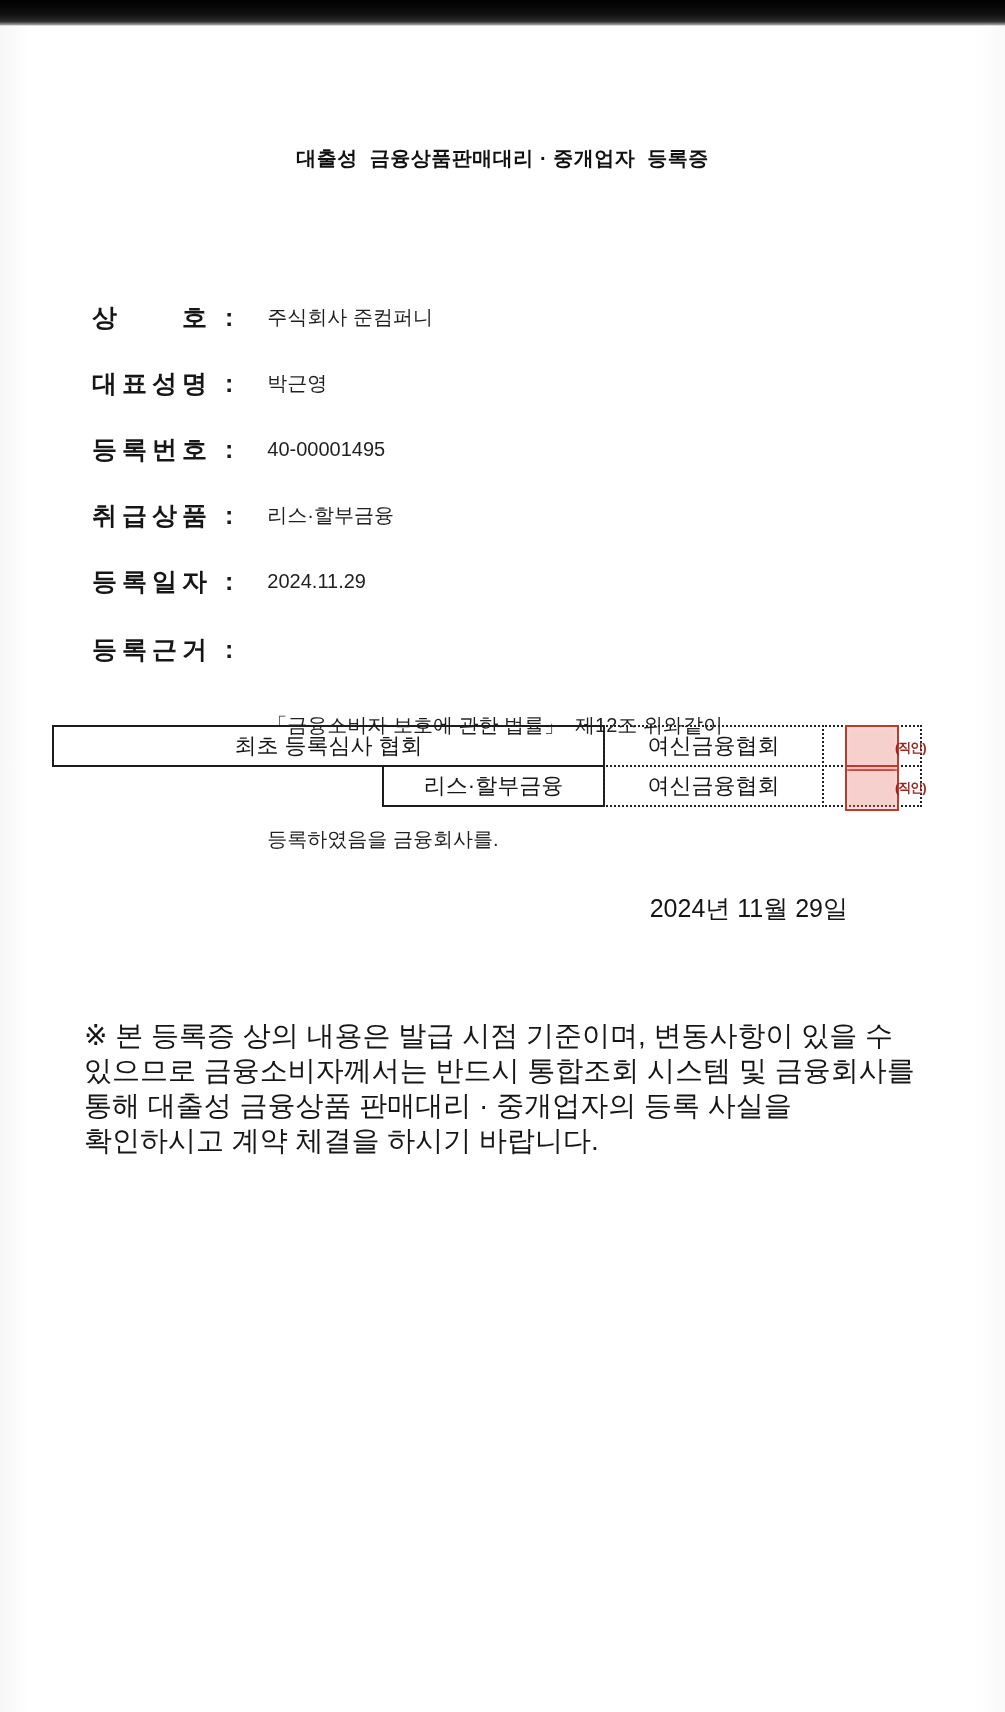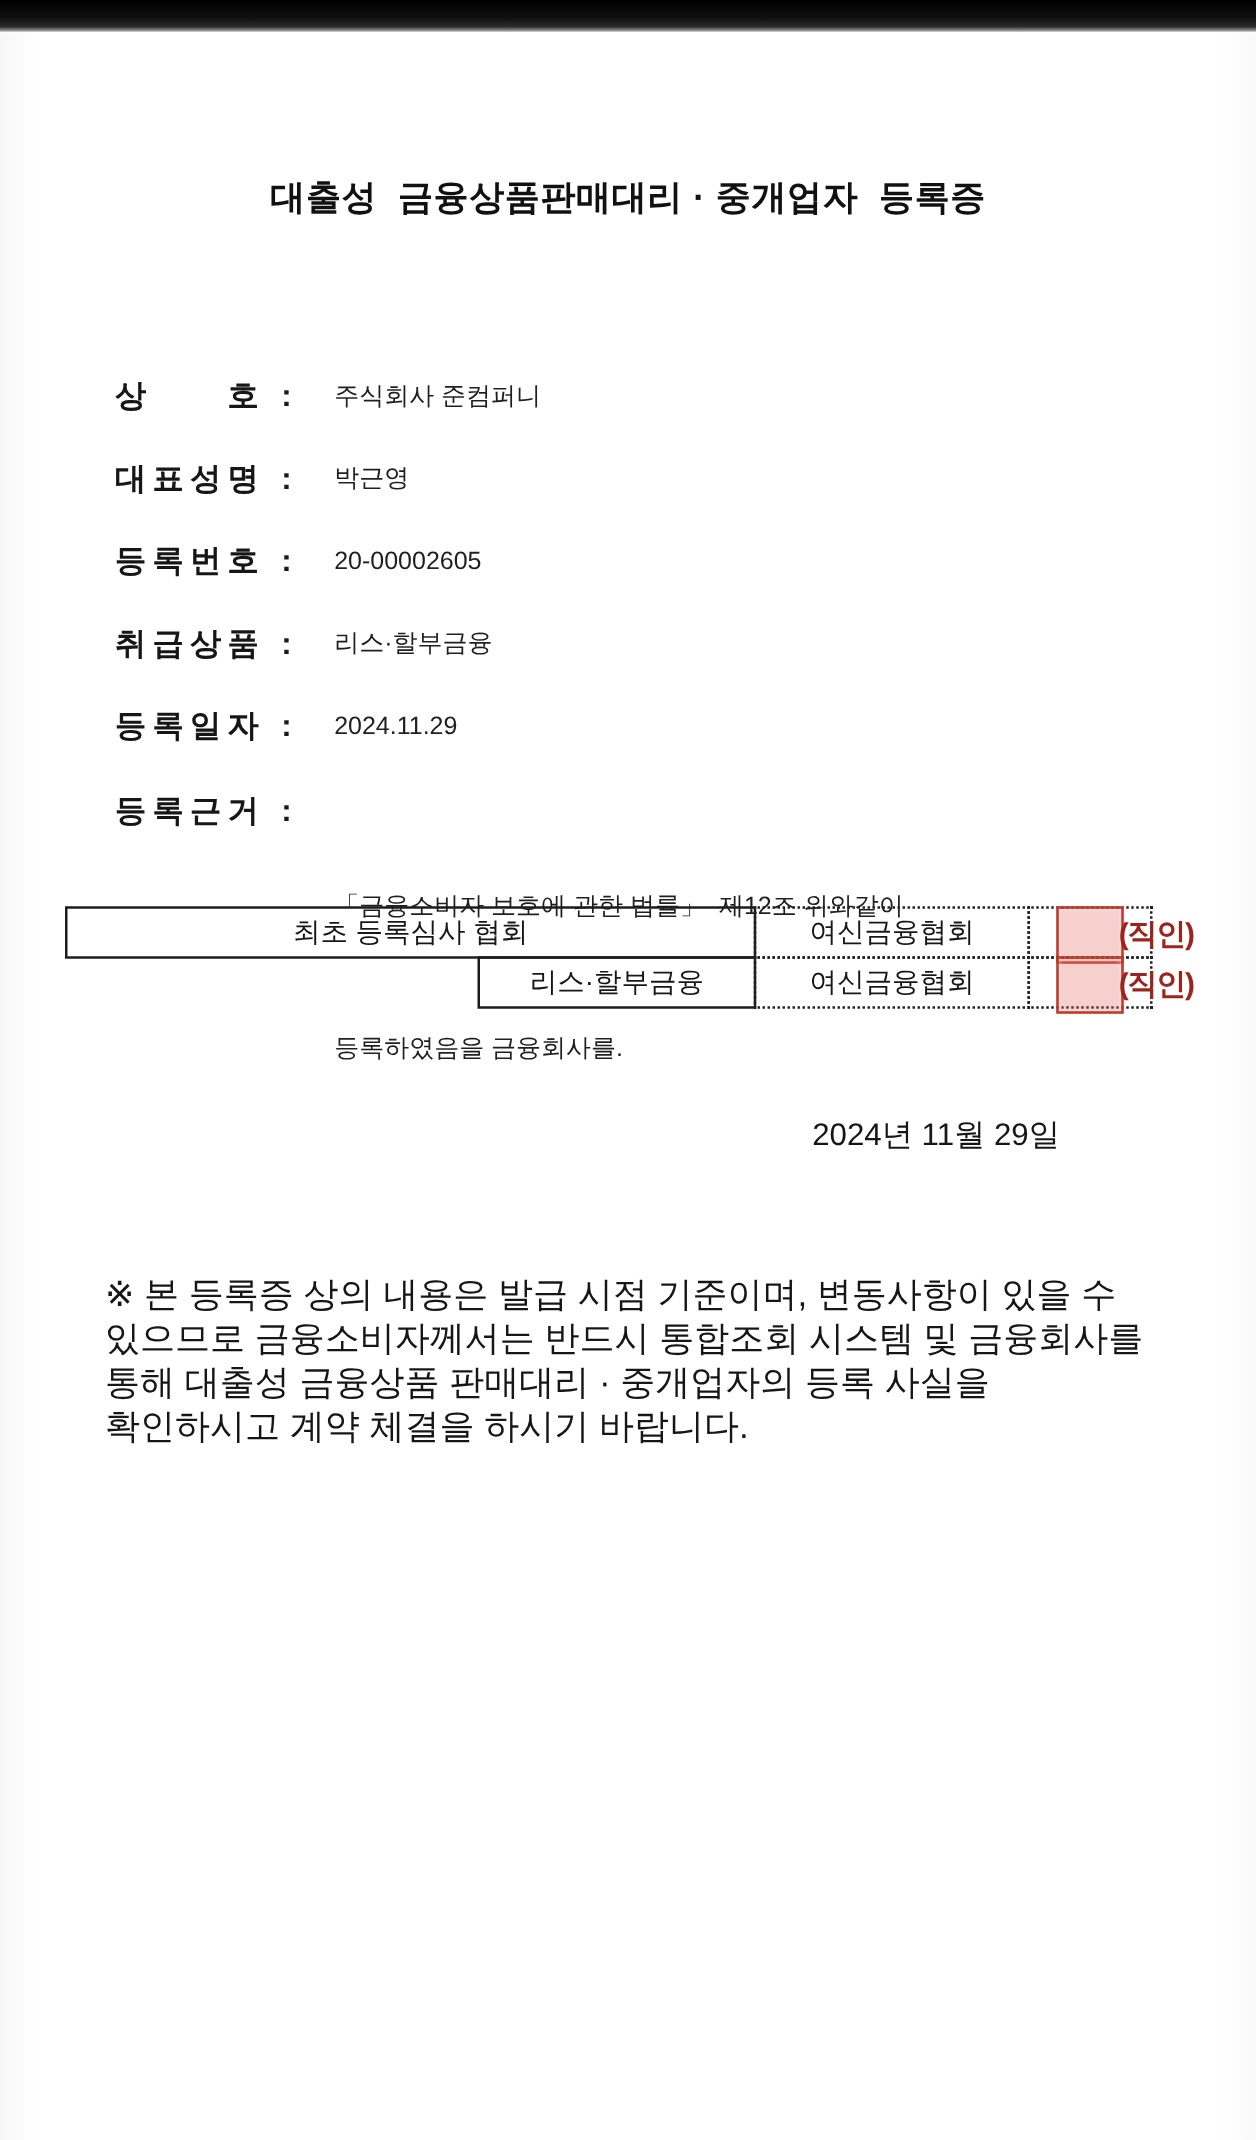--- a/index.html
+++ b/index.html
@@ -12,21 +12,21 @@
     color: #1a1a1a;
     background: linear-gradient(90deg, #f7f7f7 0%, #ffffff 3%, #ffffff 97%, #f9f9f9 100%);
   }
   .top-edge {
     position: absolute; top: 0; left: 0; right: 0; height: 26px;
     background: linear-gradient(180deg, #000000 0%, #101010 55%, #2b2b2b 82%, #9a9a9a 95%, #ffffff 100%);
   }
   .doc-title {
     margin-top: 140px;
     text-align: center;
-    font-size: 28px; font-weight: 700;
+    font-size: 20px; font-weight: 700;
     letter-spacing: 0.5px;
     white-space: pre;
     line-height: 36px;
     color: #111;
   }
   .fields { margin-top: 124px; margin-left: 92px; }
   .field-row {
     display: flex; align-items: flex-start;
     height: 34px; margin-bottom: 32px;
     line-height: 34px;
@@ -52,21 +52,21 @@
     color: #161616;
     background: transparent;
   }
   .cell.dotted { border: 2px dotted #222; }
   .stamp-box {
     position: absolute; left: 50%; transform: translateX(-50%);
     top: -2px; width: 54px; height: 46px;
     border: 2px solid #c0392b;
     background: rgba(222, 100, 90, 0.30);
     color: #9c241c;
-    font-size: 24px; font-weight: 700;
+    font-size: 13px; font-weight: 700;
     line-height: 42px; white-space: nowrap; letter-spacing: -1px;
     text-align: center;
     box-shadow: inset 0 0 4px rgba(255,255,255,0.6);
     padding-left: 48px;
   }
   .issue-date {
     margin-top: 84px;
     width: 848px;
     text-align: right;
     font-size: 25px; color: #161616;
@@ -112,21 +112,21 @@
   </div>
 
   <div class="field-row">
     <span class="jlabel">
         <span>등</span>
         <span>록</span>
         <span>번</span>
         <span>호</span>
       </span>
     <span class="colon">:</span>
-    <span class="fvalue">20-00002605</span>
+    <span class="fvalue">40-00001495</span>
   </div>
 
   <div class="field-row">
     <span class="jlabel">
         <span>취</span>
         <span>급</span>
         <span>상</span>
         <span>품</span>
       </span>
     <span class="colon">:</span>

